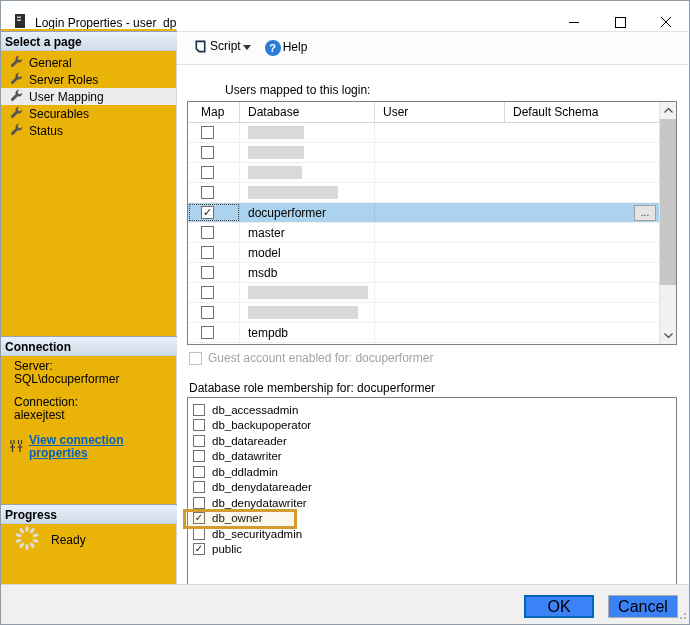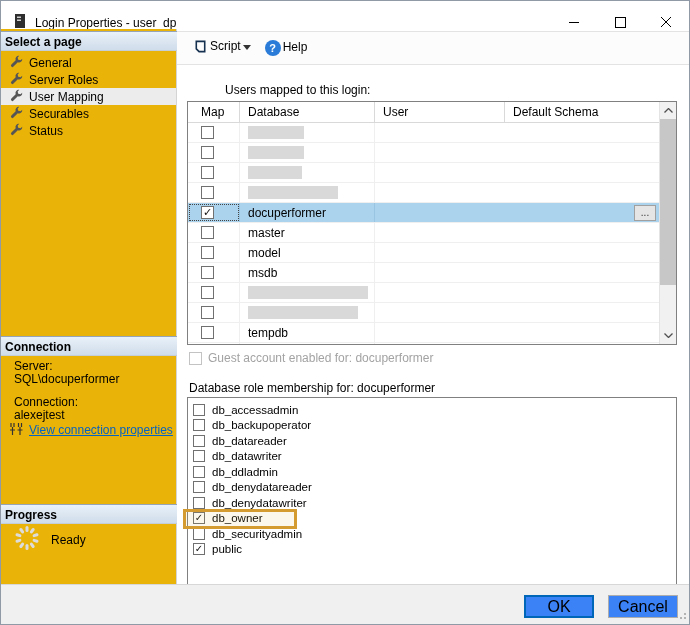--- a/index.html
+++ b/index.html
@@ -17,21 +17,21 @@
   .left-panel{position:absolute;top:28px;left:0;width:176px;height:555px;background:#eab308;border-right:1px solid #d4d4d4;}
   .section-header{position:absolute;left:0;width:176px;height:20px;background:linear-gradient(#e9f1f9,#cfdcea);
     border-top:1px solid #96a4b7;border-bottom:1px solid #c3ced9;font-weight:bold;padding:3px 0 0 4px;}
   .h-page{top:2px}.h-conn{top:307px}.h-prog{top:475px}
   .pages{position:absolute;top:25px;left:0;width:175px;}
   .page-item{display:flex;align-items:center;height:17px;padding-left:9px;cursor:default;}
   .page-item.sel{background:#ececec;}
   .page-label{margin-left:6px;}
   .conn-body{position:absolute;top:331px;left:13px;line-height:13px;}
   .conn-gap{margin-top:10px;}
-  .link-row{display:flex;align-items:center;margin-left:-6px;}
+  .link-row{margin-top:12px;display:flex;align-items:center;margin-left:-6px;font-weight:bold;}
   a.link{color:#0563c1;text-decoration:underline;margin-left:5px;cursor:pointer;}
   .prog-body{position:absolute;top:496px;left:13px;display:flex;align-items:center;gap:11px;}
 
   
   .right-panel{position:absolute;top:28px;left:176px;width:513px;height:555px;background:#fff;}
   .toolbar{position:absolute;top:2px;left:0;right:0;height:34px;background:#fcfcfc;border-top:1px solid #e3e3e3;border-bottom:1px solid #e3e3e3;display:flex;align-items:center;padding-left:9px;}
   .tb-btn{display:flex;align-items:flex-start;gap:2px;padding:4px 7px;cursor:default;}
   .help-circle{width:16px;height:16px;border-radius:50%;background:#2a7cd8;color:#fff;font-weight:bold;font-size:11px;display:flex;align-items:center;justify-content:center;}
   .users-label{position:absolute;top:54px;left:8px;margin-left:40px;}
 

